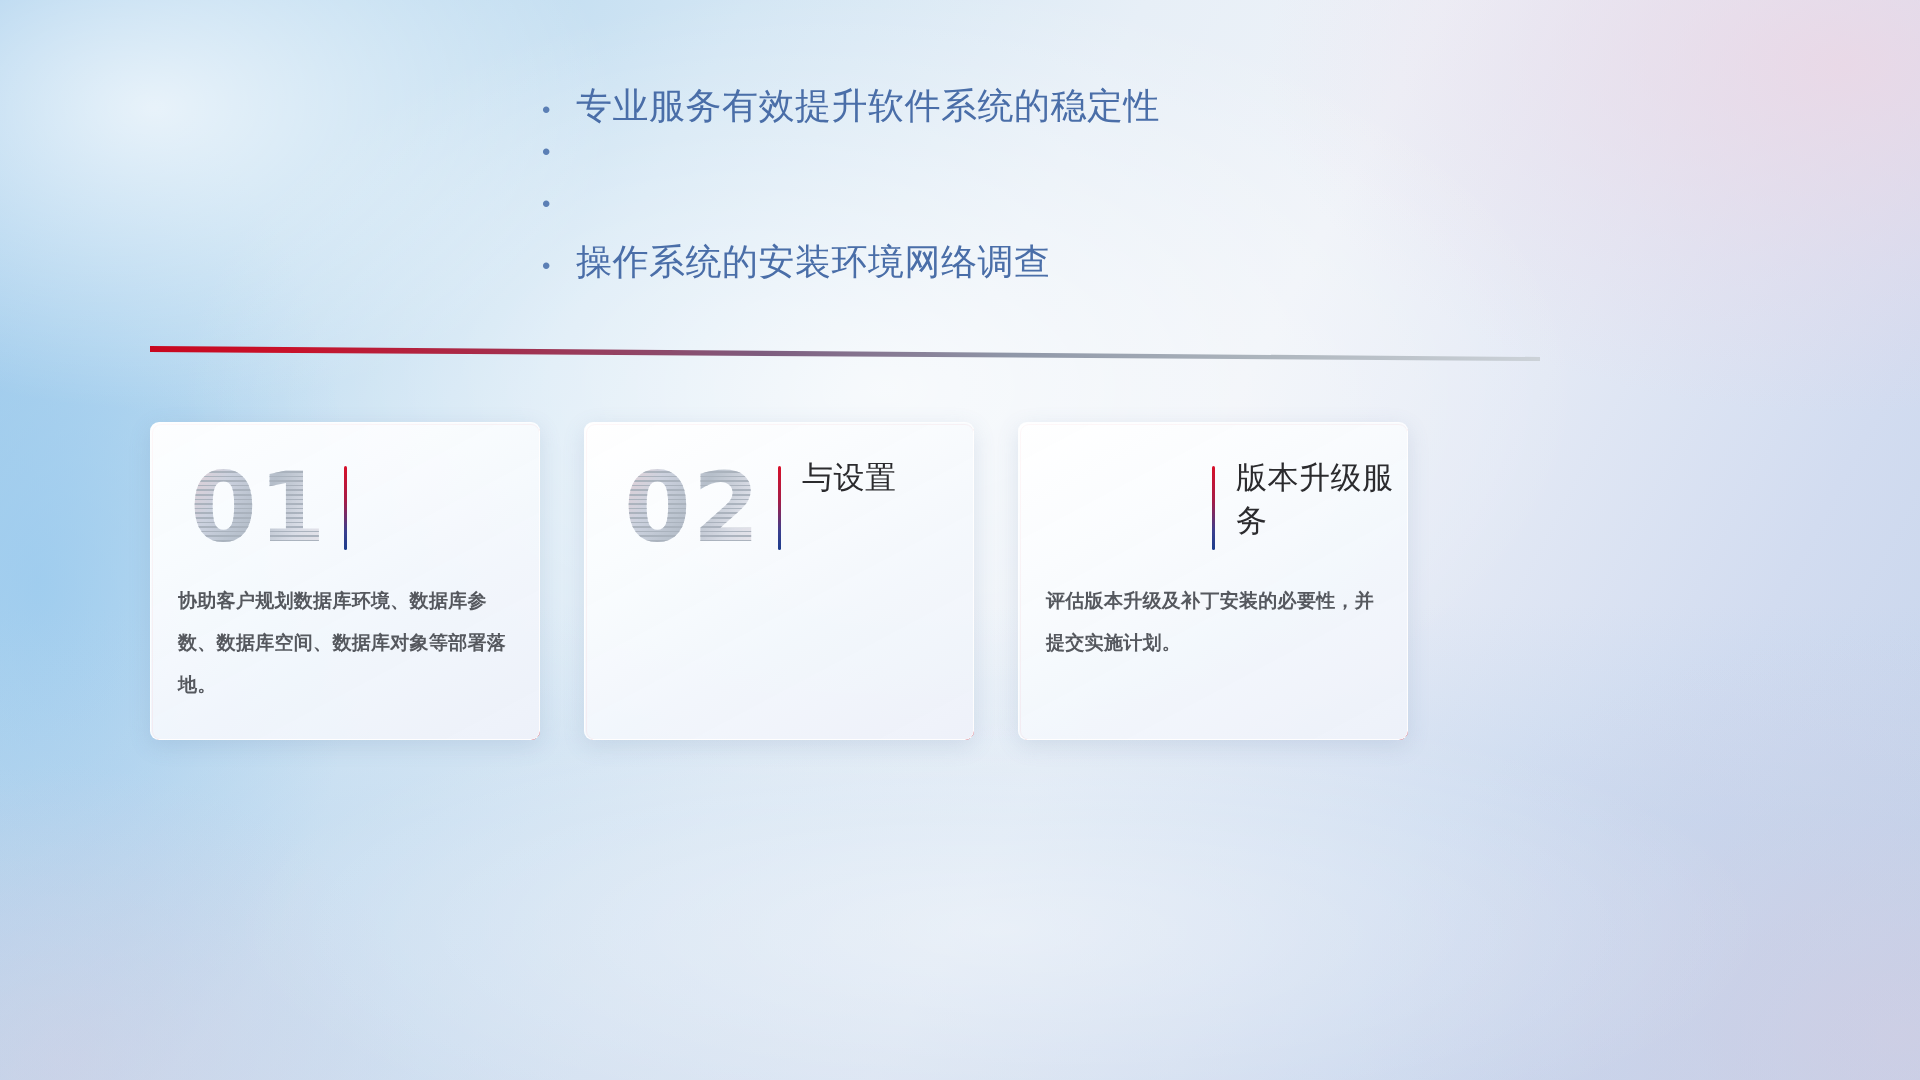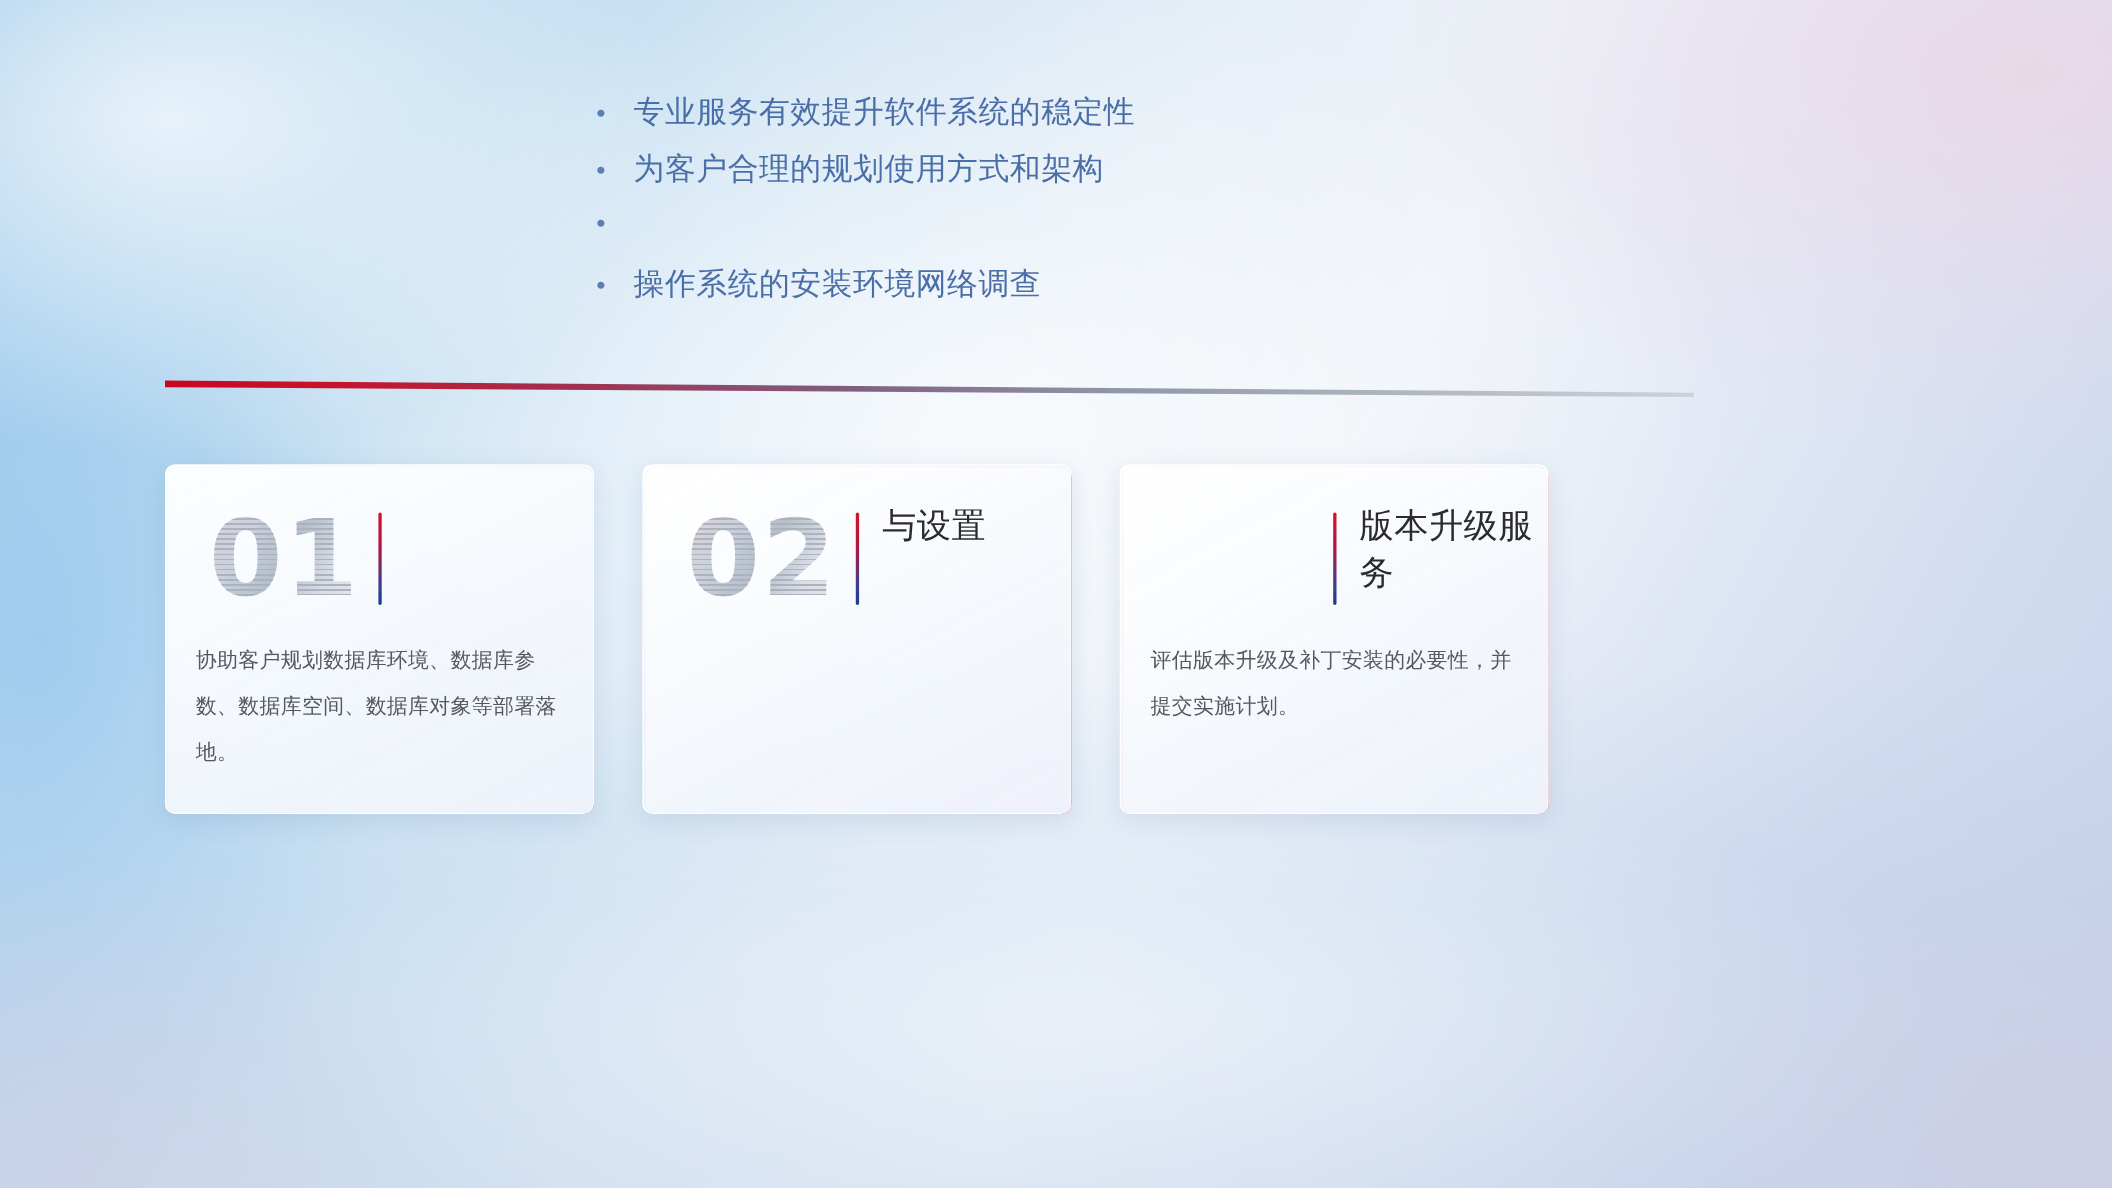--- a/index.html
+++ b/index.html
@@ -58,21 +58,21 @@
   .bullet-row{
     display:flex;align-items:baseline;
     height:52px;
   }
   .bullet-dot{
     width:34px;flex:0 0 34px;
     font-size:24px;line-height:1;color:#5b7fb5;
     text-align:left;padding-left:6px;
   }
   .bullet-text{
-    font-size:28px;line-height:1;
+    font-size:36px;line-height:1;
     color:#4a6ea8;
     letter-spacing:.5px;
     white-space:nowrap;
   }
 
   
   #divider{
     position:absolute;left:150px;top:344px;width:1390px;height:18px;
     pointer-events:none;
   }
@@ -148,21 +148,21 @@
   .card-title{
     position:absolute;left:190px;top:6px;width:176px;
     font-size:31px;line-height:43px;
     color:#2b2b2e;letter-spacing:.5px;
     font-weight:400;
     text-align:left;
   }
   .card-body{
     position:absolute;left:26px;right:24px;top:156px;
     font-size:19px;line-height:42px;
-    color:#55585e;letter-spacing:.3px;
+    color:#55585e;letter-spacing:.3px;font-weight:bold;
   }
 </style>
 </head>
 <body>
 
 <div id="bg">
   <div class="bgl" id="bg-base"></div>
   <div class="bgl" id="bg-glow-left"></div>
   <div class="bgl" id="bg-tint-pink-tr"></div>
   <div class="bgl" id="bg-tint-pink-br"></div>
@@ -175,21 +175,20 @@
 
 <div id="bullets">
 
   <div class="bullet-row">
     <div class="bullet-dot">•</div>
     <div class="bullet-text">专业服务有效提升软件系统的稳定性</div>
   </div>
 
   <div class="bullet-row">
     <div class="bullet-dot">•</div>
-    <div class="bullet-text">为客户合理的规划使用方式和架构</div>
   </div>
 
   <div class="bullet-row">
     <div class="bullet-dot">•</div>
   </div>
 
   <div class="bullet-row">
     <div class="bullet-dot">•</div>
     <div class="bullet-text">操作系统的安装环境网络调查</div>
   </div>

